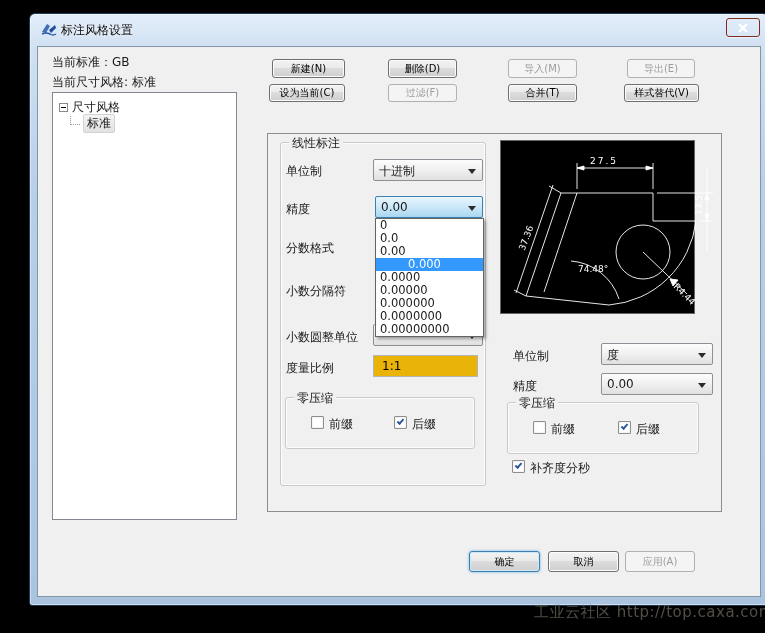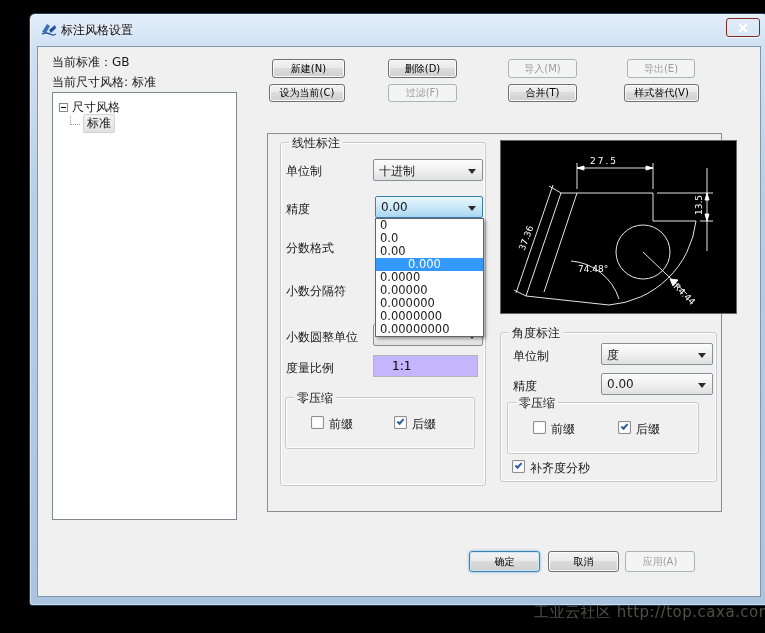--- a/index.html
+++ b/index.html
@@ -67,21 +67,21 @@
     box-shadow:2px 2px 3px rgba(0,0,0,.35); }
   .droplist .item { height:13px; line-height:13px; padding-left:4px; font-size:11.5px; cursor:pointer; }
   .droplist .item.sel { background:#3399ff; color:#fff;padding-left:32px; }
 
   
   .cb { position:absolute; width:13px; height:13px; background:#fff; border:1px solid #8e8e8e; border-radius:1px; cursor:pointer;
     box-shadow:0 0 2px #d7d7d7 inset; }
   .check-icon { position:absolute; left:2px; top:2px; width:7px; height:4px;
     border-left:2px solid #2c5aa0; border-bottom:2px solid #2c5aa0; transform:rotate(-48deg); }
 
-  .input { position:absolute; height:22px; border:1px solid #b2b5b9; background:#c4b5fd; font-family:inherit; font-size:12px; padding:0 18px; }
+  .input { position:absolute; height:22px; border:1px solid #b2b5b9; background:#eab308; font-family:inherit; font-size:12px; padding:0 8px; }
 
   
   .preview { position:absolute; background:#000; border:1px solid #666; }
 
   .watermark { position:absolute; left:534px; top:603px; color:#514f45; font-size:15px; z-index:20; letter-spacing:.5px; }
 </style>
 </head>
 <body>
 
 <div class="dialog">
@@ -175,21 +175,21 @@
         <div class="group" style="left:17px; top:263px; width:190px; height:52px;">
           <span class="legend">零压缩</span>
         </div>
         <span class="cb" style="left:43px; top:282px;"></span>
         <div class="abs nowrap" style="left:61px; top:282px;">前缀</div>
         <span class="cb" style="left:126px; top:282px;">
             <span class="check-icon"></span>
           </span>
         <div class="abs nowrap" style="left:144px; top:282px;">后缀</div>
 
-        <div class="preview" style="left:232px; top:6px; width:237px; height:174px;">
+        <div class="preview" style="left:232px; top:6px; width:195px; height:174px;">
           <svg width="219" height="172" viewBox="0 0 219 172">
             <g stroke="#fff" stroke-width="0.9" fill="none">
 
               <path d="M60,52 H152"></path>
               <path d="M152,52 V80 H195"></path>
               <path d="M195,80 A95,95 0 0 1 108,164"></path>
               <path d="M25,155 L108,164"></path>
               <path d="M60,52 L25,155"></path>
               <path d="M76,52 L43,151"></path>
               <circle cx="142" cy="111" r="27"></circle>
@@ -213,23 +213,20 @@
             <g fill="#fff" font-size="9" font-family="DejaVu Sans, sans-serif">
               <text x="103" y="23" text-anchor="middle" letter-spacing="2">27.5</text>
               <text x="201" y="64" text-anchor="middle" transform="rotate(-90 201 64)">13.5</text>
               <text x="28" y="98" text-anchor="middle" transform="rotate(-70 28 98)">37.36</text>
               <text x="77" y="131">74.48°</text>
               <text x="172" y="146" transform="rotate(45 172 146)">R4.44</text>
             </g>
           </svg>
         </div>
 
-        <div class="group" style="left:232px; top:198px; width:217px; height:150px;">
-          <span class="legend">角度标注</span>
-        </div>
         <div class="abs nowrap" style="left:245px; top:214px;">单位制</div>
         <div class="combo" style="left:333px; top:209px; width:112px;">
           <span class="val">度</span>
           <span class="arr"></span>
         </div>
         <div class="abs nowrap" style="left:245px; top:244px;">精度</div>
         <div class="combo" style="left:333px; top:239px; width:112px;">
           <span class="val">0.00</span>
           <span class="arr"></span>
         </div>

